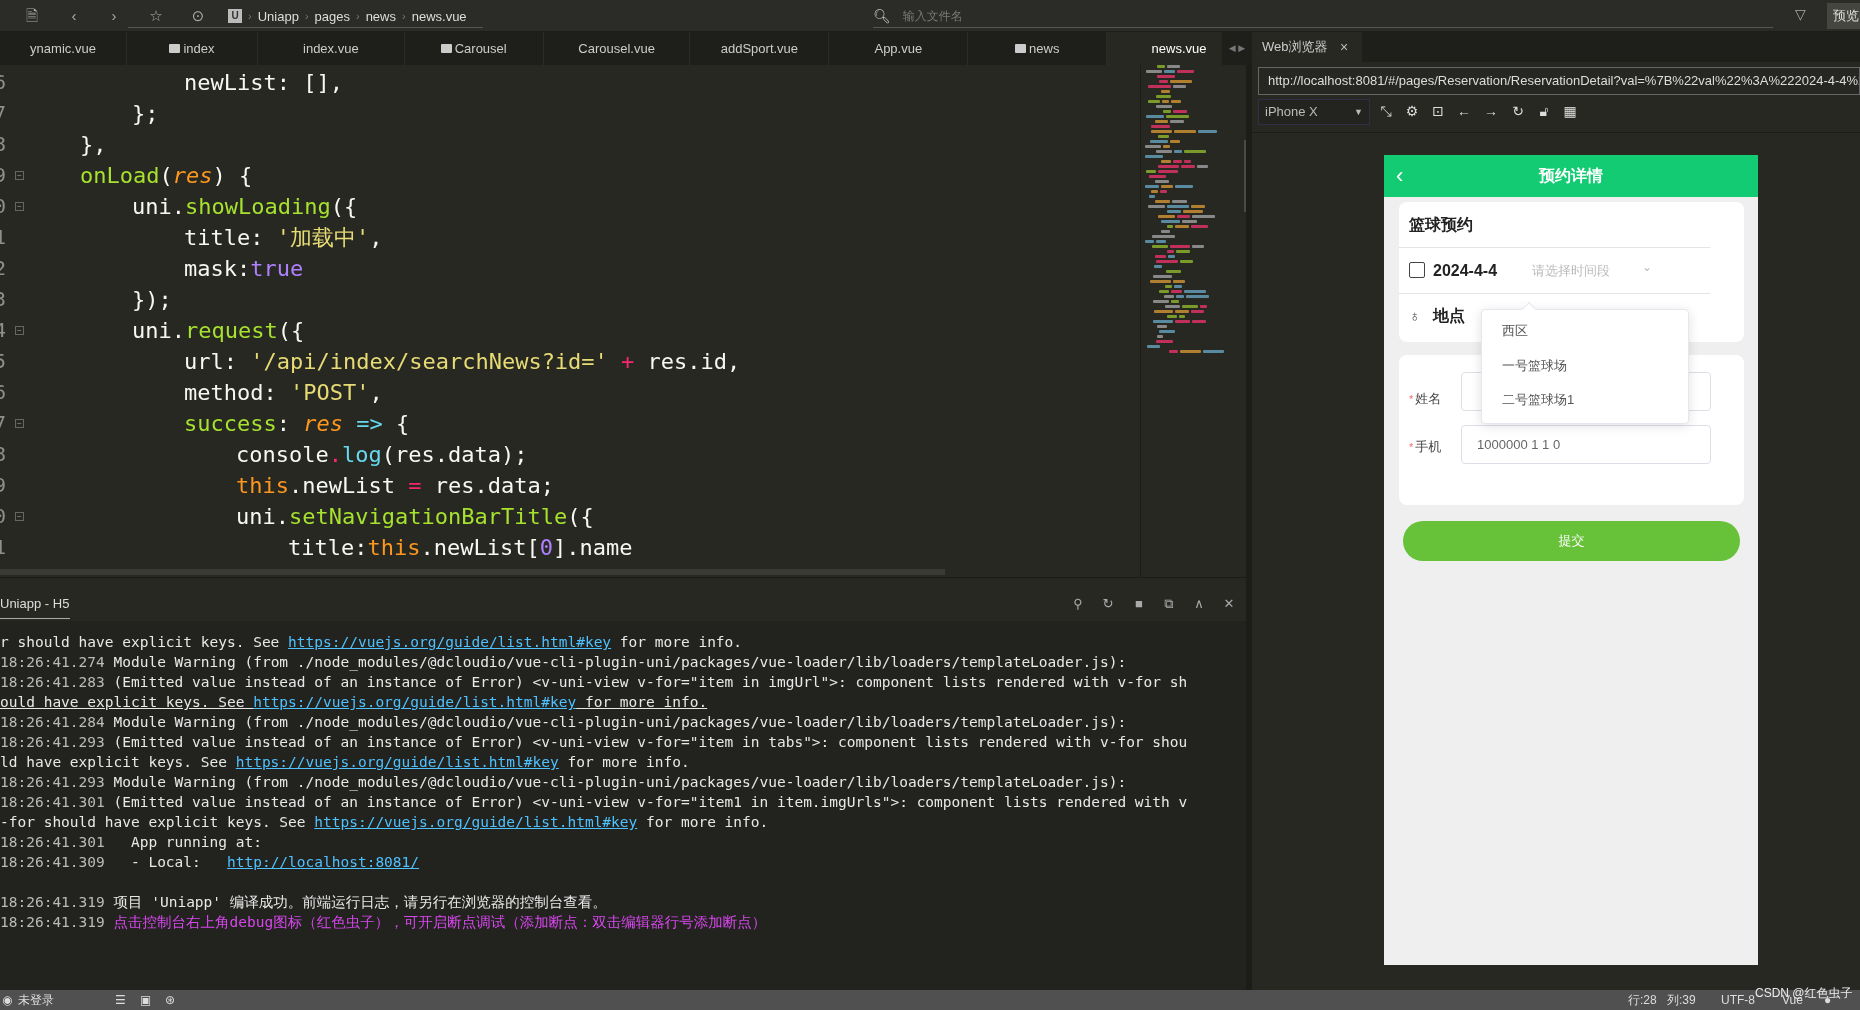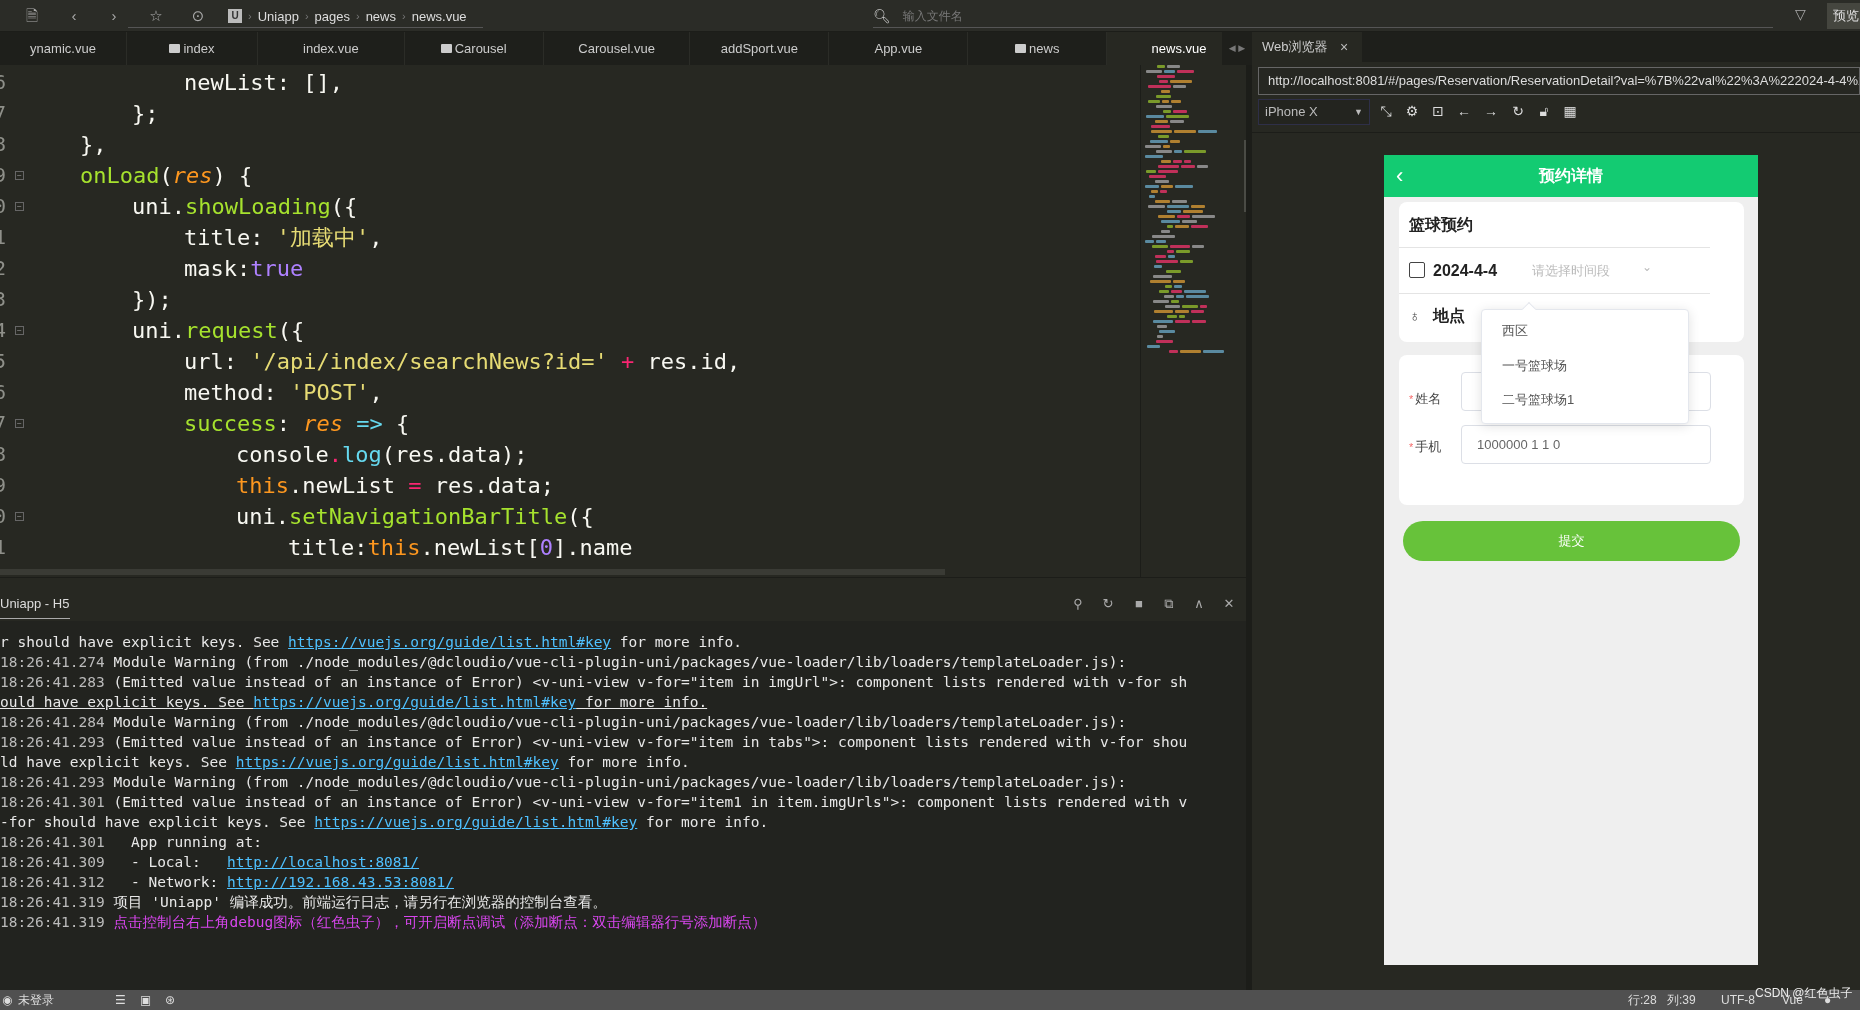--- a/index.html
+++ b/index.html
@@ -295,21 +295,20 @@
     <div class="log" style="top: 51px;"><span class="ts">18:26:41.283</span> (Emitted value instead of an instance of Error) &lt;v-uni-view v-for="item in imgUrl"&gt;: component lists rendered with v-for sh</div>
     <div class="log" style="top: 71px; text-decoration: underline;">ould have explicit keys. See <a>https://vuejs.org/guide/list.html#key</a> for more info.</div>
     <div class="log" style="top: 91px;"><span class="ts">18:26:41.284</span> Module Warning (from ./node_modules/@dcloudio/vue-cli-plugin-uni/packages/vue-loader/lib/loaders/templateLoader.js):</div>
     <div class="log" style="top: 111px;"><span class="ts">18:26:41.293</span> (Emitted value instead of an instance of Error) &lt;v-uni-view v-for="item in tabs"&gt;: component lists rendered with v-for shou</div>
     <div class="log" style="top: 131px;">ld have explicit keys. See <a>https://vuejs.org/guide/list.html#key</a> for more info.</div>
     <div class="log" style="top: 151px;"><span class="ts">18:26:41.293</span> Module Warning (from ./node_modules/@dcloudio/vue-cli-plugin-uni/packages/vue-loader/lib/loaders/templateLoader.js):</div>
     <div class="log" style="top: 171px;"><span class="ts">18:26:41.301</span> (Emitted value instead of an instance of Error) &lt;v-uni-view v-for="item1 in item.imgUrls"&gt;: component lists rendered with v</div>
     <div class="log" style="top: 191px;">-for should have explicit keys. See <a>https://vuejs.org/guide/list.html#key</a> for more info.</div>
     <div class="log" style="top: 211px;"><span class="ts">18:26:41.301</span>   App running at:</div>
     <div class="log" style="top: 231px;"><span class="ts">18:26:41.309</span>   - Local:   <a>http://localhost:8081/</a></div>
-    <div class="log" style="top: 251px;"><span class="ts">18:26:41.312</span>   - Network: <a>http://192.168.43.53:8081/</a></div>
     <div class="log" style="top: 271px;"><span class="ts">18:26:41.319</span> 项目 'Uniapp' 编译成功。前端运行日志，请另行在浏览器的控制台查看。</div>
     <div class="log" style="top: 291px;"><span class="ts">18:26:41.319</span> <span class="y">点击控制台右上角debug图标（红色虫子），可开启断点调试（添加断点：双击编辑器行号添加断点）</span></div>
   </div>
 
 <div id="divider-v" class="abs"></div>
 
 <div id="rp" class="abs">
   <div id="rp-tabbar">
     <div id="rp-tab">
       <span>Web浏览器</span>

